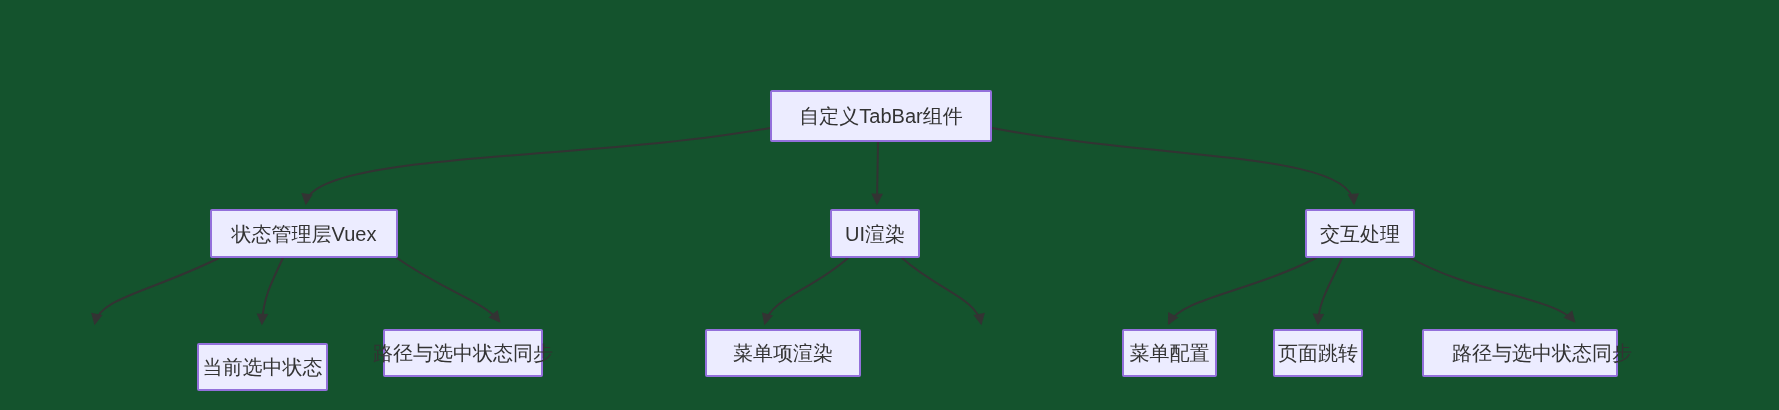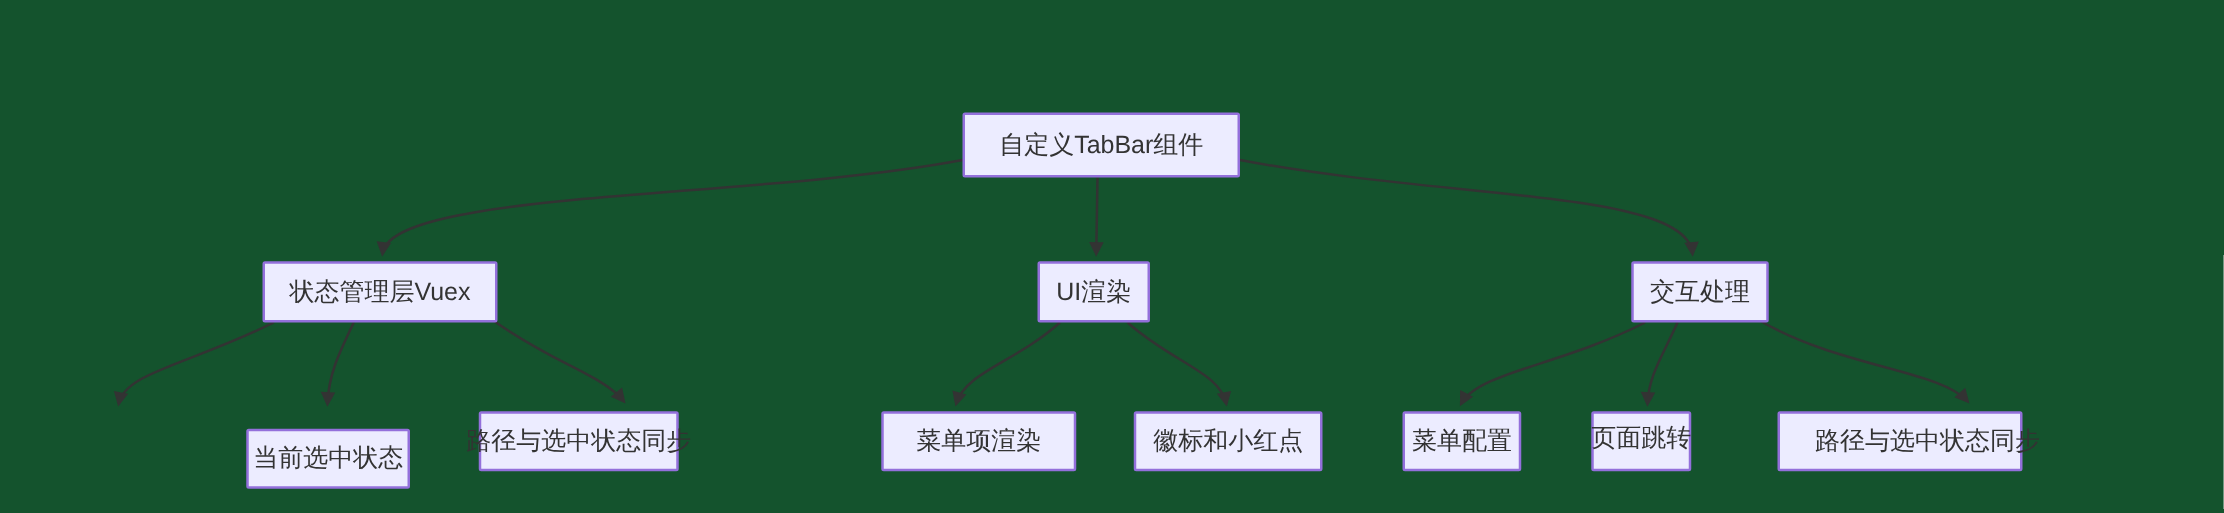--- a/index.html
+++ b/index.html
@@ -37,21 +37,21 @@
   #n-root         { left:770px;  top:90px;  width:222px; height:52px; }
   #n-vuex         { left:210px;  top:209px; width:188px; height:49px; }
   #n-ui           { left:830px;  top:209px; width:90px;  height:49px; }
   #n-interact     { left:1305px; top:209px; width:110px; height:49px; }
   #n-menu-config  { left:45px;   top:329px; width:93px;  height:48px; }
   #n-current-state{ left:197px;  top:343px; width:131px; height:48px; }
   #n-show-tabbar  { left:383px;  top:329px; width:160px; height:48px; }
   #n-item-render  { left:705px;  top:329px; width:156px; height:48px; }
   #n-badge        { left:907px;  top:329px; width:151px; height:48px; }
   #n-menu-switch  { left:1122px; top:329px; width:95px;  height:48px; }
-  #n-page-jump    { left:1273px; top:329px; width:80px;  height:48px;font-family:Liberation Mono, monospace; }
+  #n-page-jump    { left:1273px; top:329px; width:90px;  height:48px; }
   #n-path-sync    { left:1422px; top:329px; width:196px; height:48px;padding-left:44px; }
 </style>
 </head>
 <body>
 
 <div class="canvas">
 
   <svg class="edges" width="1779" height="410" viewBox="0 0 1779 410" xmlns="http://www.w3.org/2000/svg">
     <defs>
       <marker id="arrow" viewBox="0 0 12 12" refX="9" refY="6" markerWidth="14" markerHeight="14" markerUnits="userSpaceOnUse" orient="auto">
@@ -73,18 +73,17 @@
 
   <div class="node" id="n-root">自定义TabBar组件</div>
 
   <div class="node" id="n-vuex">状态管理层Vuex</div>
   <div class="node" id="n-interact">交互处理</div>
   <div class="node" id="n-ui">UI渲染</div>
 
   <div class="node" id="n-current-state">当前选中状态</div>
   <div class="node" id="n-show-tabbar">路径与选中状态同步</div>
   <div class="node" id="n-item-render">菜单项渲染</div>
-  <div class="node" id="n-badge">徽标和小红点</div>
   <div class="node" id="n-menu-switch">菜单配置</div>
   <div class="node" id="n-page-jump">页面跳转</div>
   <div class="node" id="n-path-sync">路径与选中状态同步</div>
 
 </div>
 
 </body></html>

